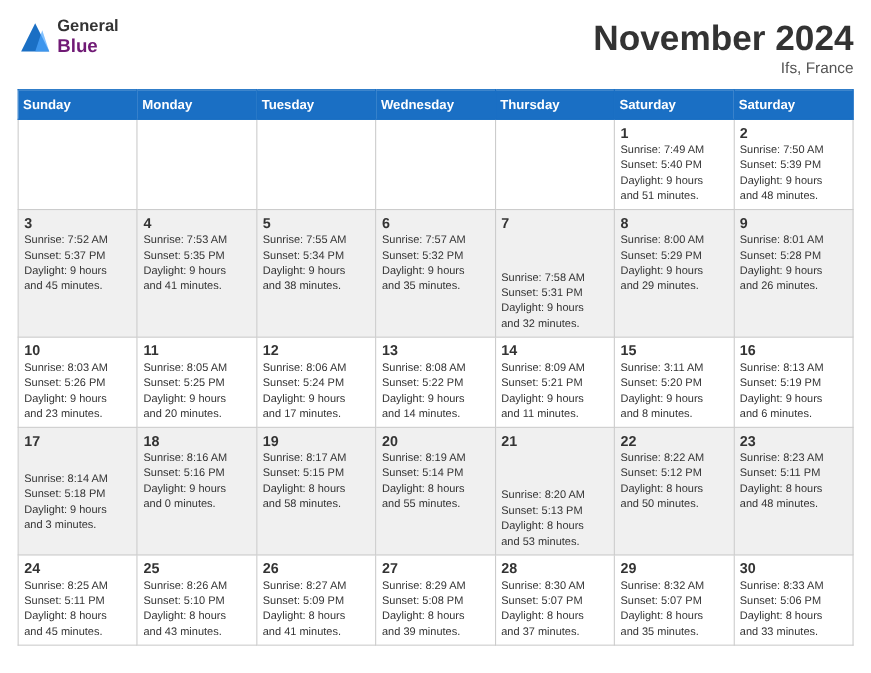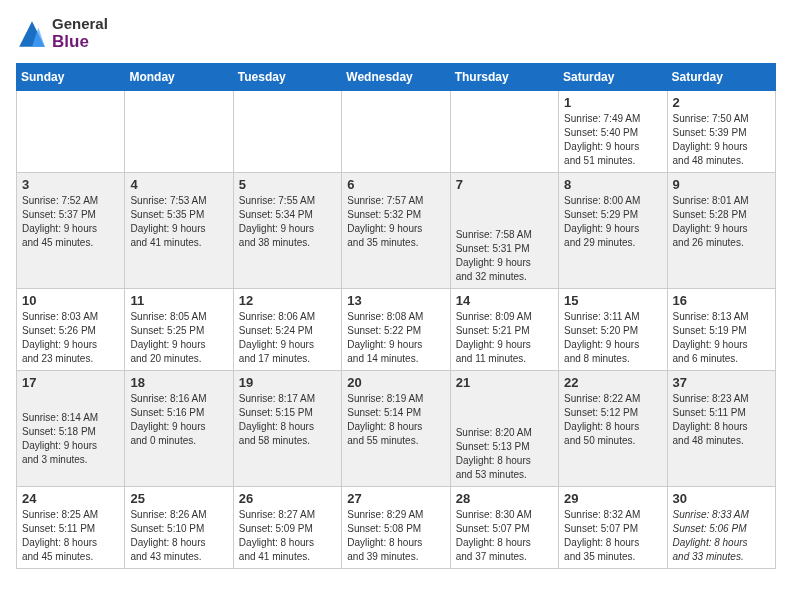--- a/index.html
+++ b/index.html
@@ -108,20 +108,22 @@
     <svg class="logo-icon" viewBox="0 0 40 40">
       <polygon points="20,4 36,36 4,36" fill="#1a6fc4"></polygon>
       <polygon points="28,12 36,36 20,36" fill="#4da6ff" opacity="0.7"></polygon>
     </svg>
     <div class="logo-text">
       <span class="logo-general">General</span>
       <span class="logo-blue">Blue</span>
     </div>
   </div>
   <div class="title-block">
+    <div class="month-title">November 2024</div>
+    <div class="location">Ifs, France</div>
   </div>
 </div>
 
 <table class="calendar">
   <thead>
     <tr>
     <th>Sunday</th>
         <th>Monday</th>
         <th>Tuesday</th>
         <th>Wednesday</th>
@@ -291,21 +293,21 @@
 and 53 minutes.</div>
         </td>
         <td>
           <span class="day-num">22</span>
           <div class="day-info" style="white-space: pre-line;">Sunrise: 8:22 AM
 Sunset: 5:12 PM
 Daylight: 8 hours
 and 50 minutes.</div>
         </td>
         <td>
-          <span class="day-num">37</span>
+          <span class="day-num">23</span>
           <div class="day-info" style="white-space: pre-line;">Sunrise: 8:23 AM
 Sunset: 5:11 PM
 Daylight: 8 hours
 and 48 minutes.</div>
         </td>
       </tr>
       <tr>
         <td>
           <span class="day-num">24</span>
           <div class="day-info" style="white-space: pre-line;">Sunrise: 8:25 AM
@@ -343,20 +345,20 @@
         </td>
         <td>
           <span class="day-num">29</span>
           <div class="day-info" style="white-space: pre-line;">Sunrise: 8:32 AM
 Sunset: 5:07 PM
 Daylight: 8 hours
 and 35 minutes.</div>
         </td>
         <td>
           <span class="day-num">30</span>
-          <div class="day-info" style="white-space: pre-line; font-style: italic;">Sunrise: 8:33 AM
+          <div class="day-info" style="white-space: pre-line;">Sunrise: 8:33 AM
 Sunset: 5:06 PM
 Daylight: 8 hours
 and 33 minutes.</div>
         </td>
       </tr>
     </tbody>
 </table>
 
 </body></html>

